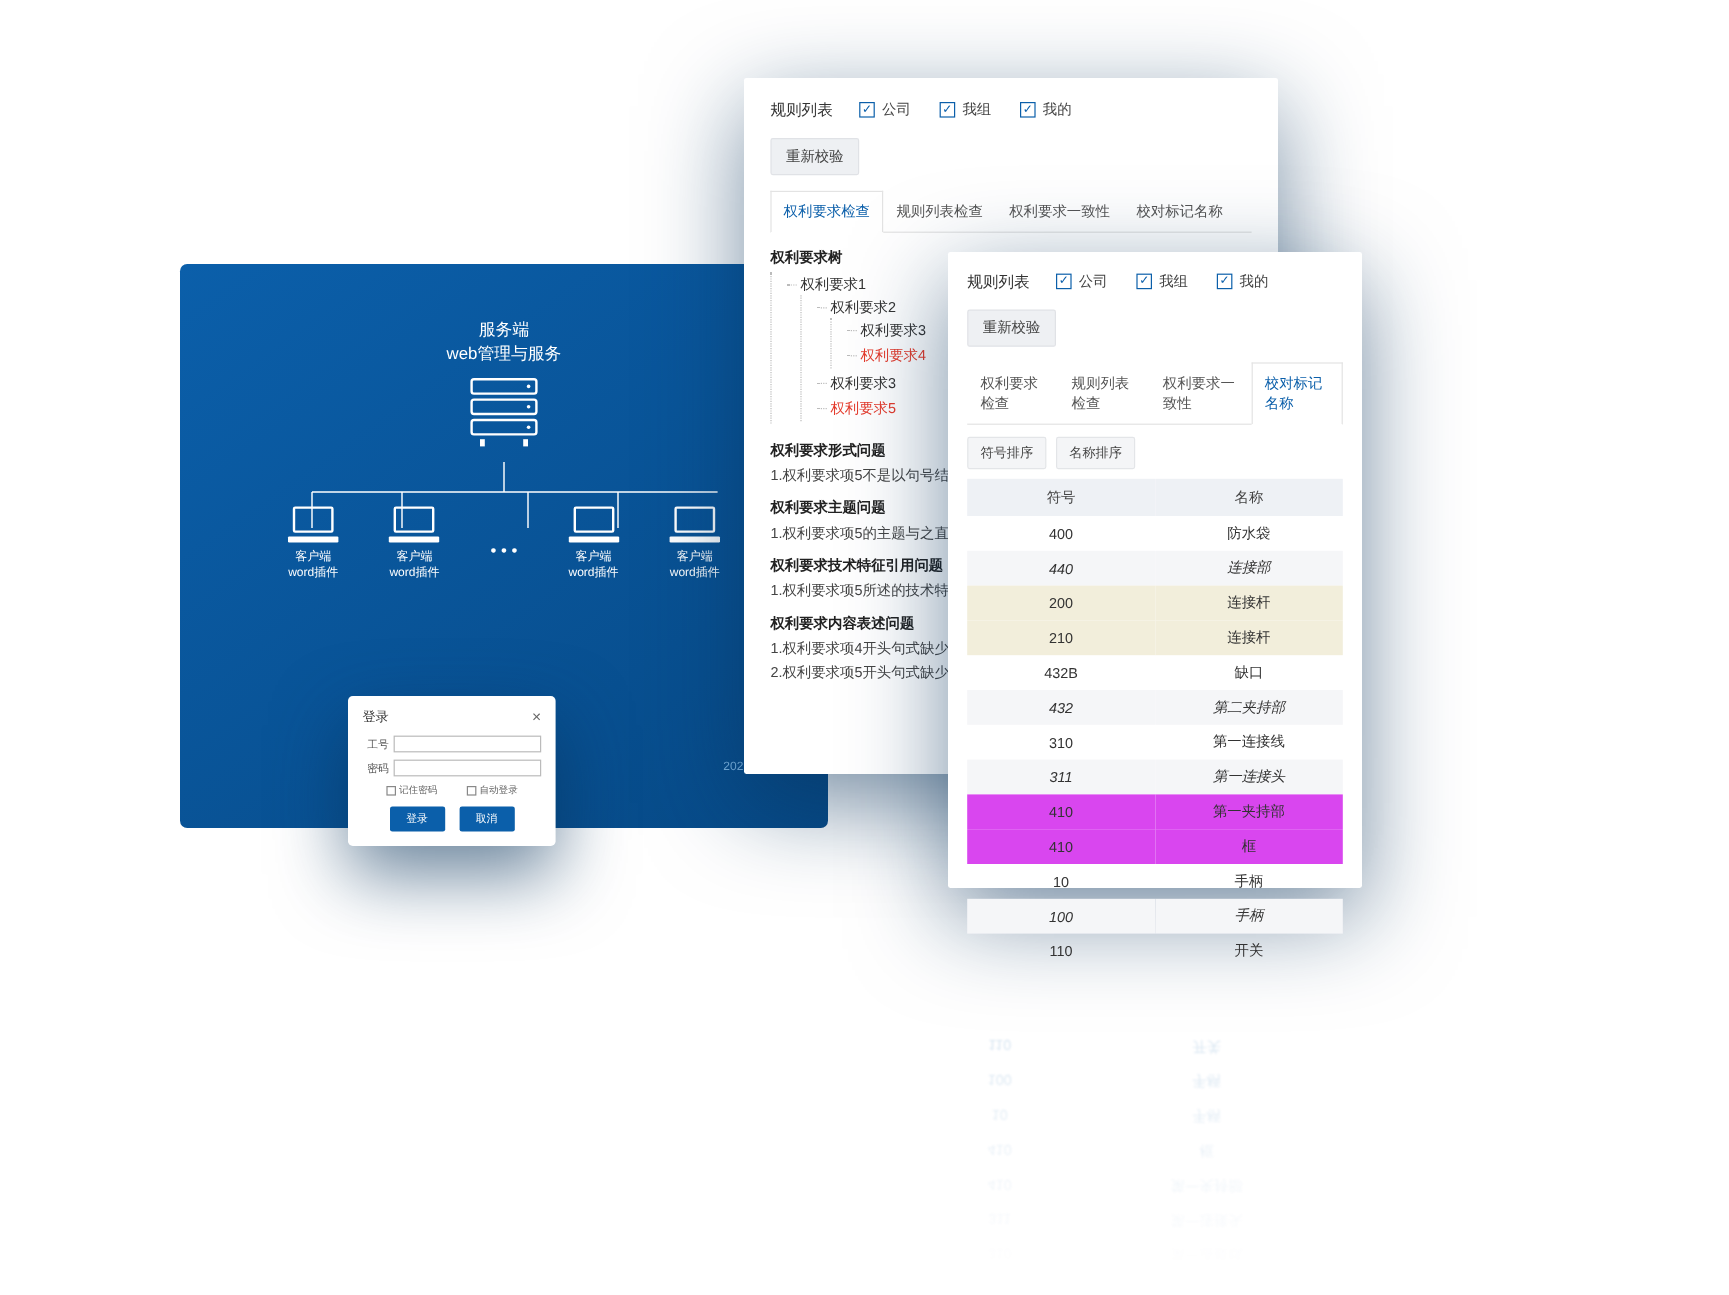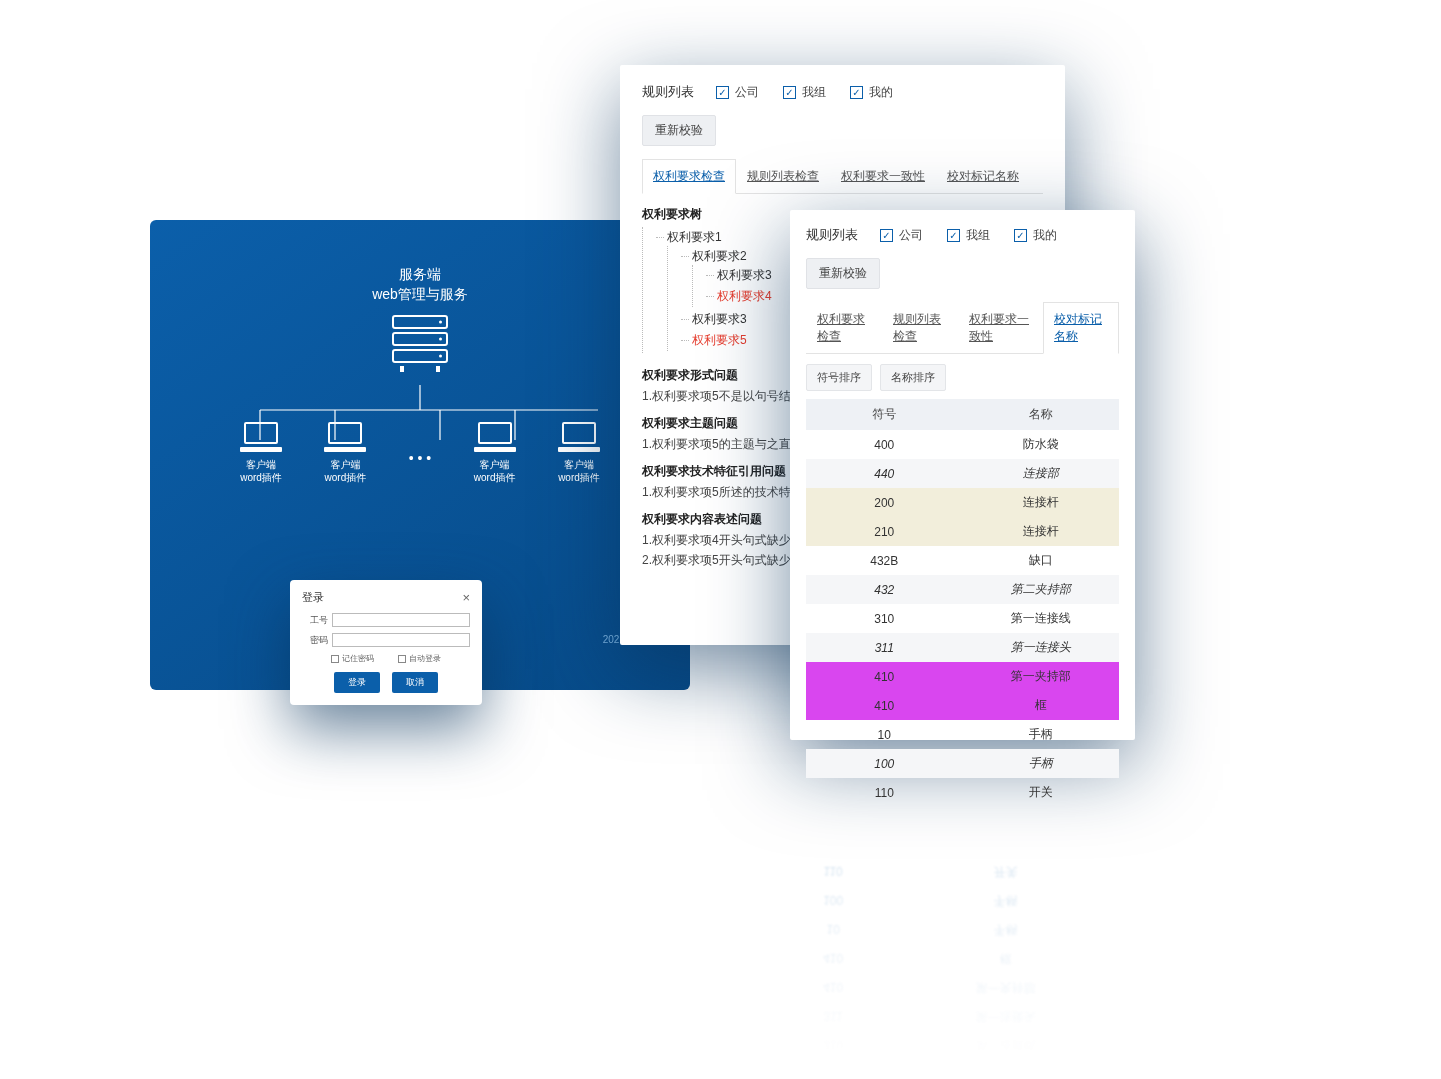--- a/index.html
+++ b/index.html
@@ -100,21 +100,21 @@
   .footer-copy {
     position:absolute;
     bottom:45px; right:65px;
     color:#7fb7e4; font-size:10px;
   }
 
   
   .login-dialog {
     position:absolute;
     left:290px; top:580px;
-    width:192px;
+    width:173px;
     background:#fff;
     border-radius:4px;
     box-shadow:0 24px 60px rgba(7,50,90,0.6);
     padding:10px 12px 12px 12px;
     font-size:10px;
     color:#444;
   }
   .login-dialog .hd {
     display:flex; justify-content:space-between;
     align-items:center;
@@ -151,21 +151,21 @@
     padding:18px 22px;
     z-index:3;
   }
   .panel-b {
     left:790px; top:210px;
     width:345px; height:530px;
     padding:16px 16px 0 16px;
     z-index:4;
   }
   .rules-hdr {
-    display:flex; align-items:flex-end; gap:22px;
+    display:flex; align-items:flex-start; gap:22px;
     margin-bottom:14px;
   }
   .rules-hdr .ttl { font-size:13px; color:#333; }
   .chkgrp { display:flex; gap:24px; }
   .chkitem { display:flex; align-items:center; gap:6px; font-size:12px; color:#444;}
   .chkbox {
     width:13px; height:13px; border:1px solid #0b5faa;
     display:inline-flex; align-items:center; justify-content:center;
     color:#0b5faa; font-size:10px; line-height:1;
   }
@@ -180,21 +180,20 @@
     display:flex;
   }
   .tab {
     padding:8px 10px;
     font-size:12px;
     color:#555;
     border:1px solid transparent;
     border-bottom:none;
     position:relative;
     top:1px;
-    text-decoration:underline;
   }
   .tab.active {
     color:#0b5faa;
     border-color:#e3e3e3;
     border-bottom:1px solid #fff;
     background:#fff;
   }
 
   .tree { margin-top:12px; font-size:12px; }
   .tree .hdr { font-weight:bold; margin-bottom:4px; color:#222;}

